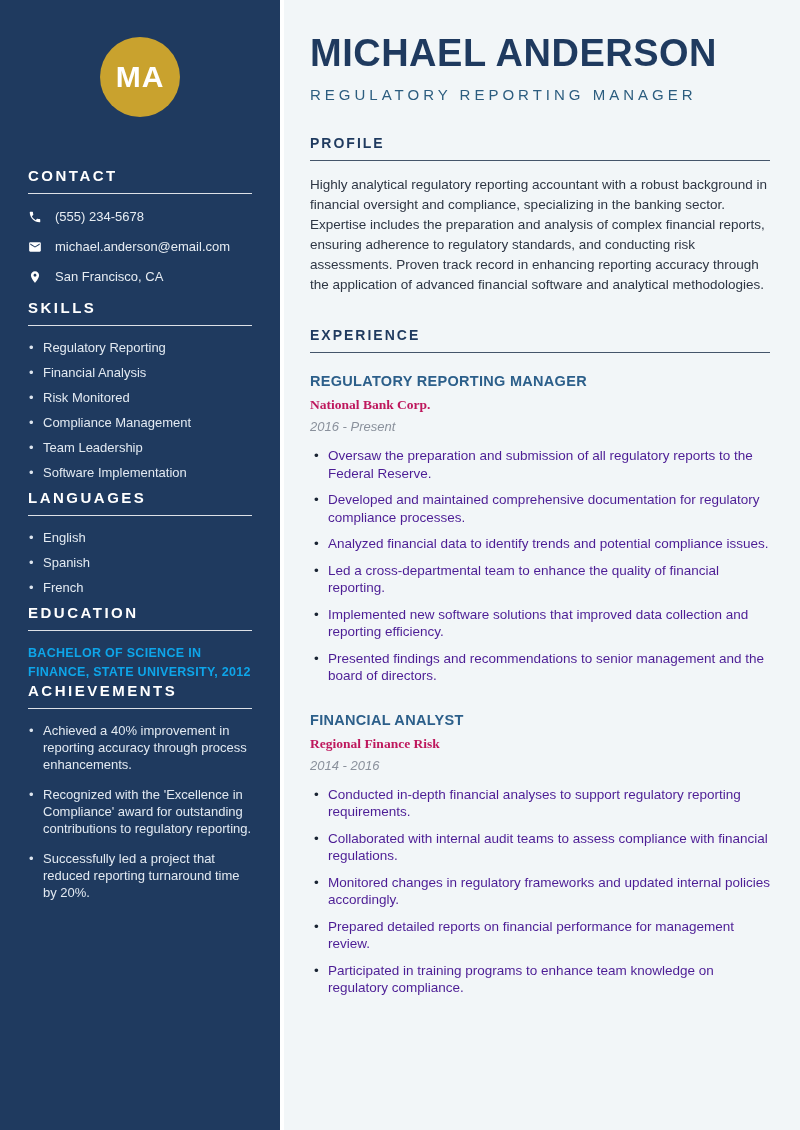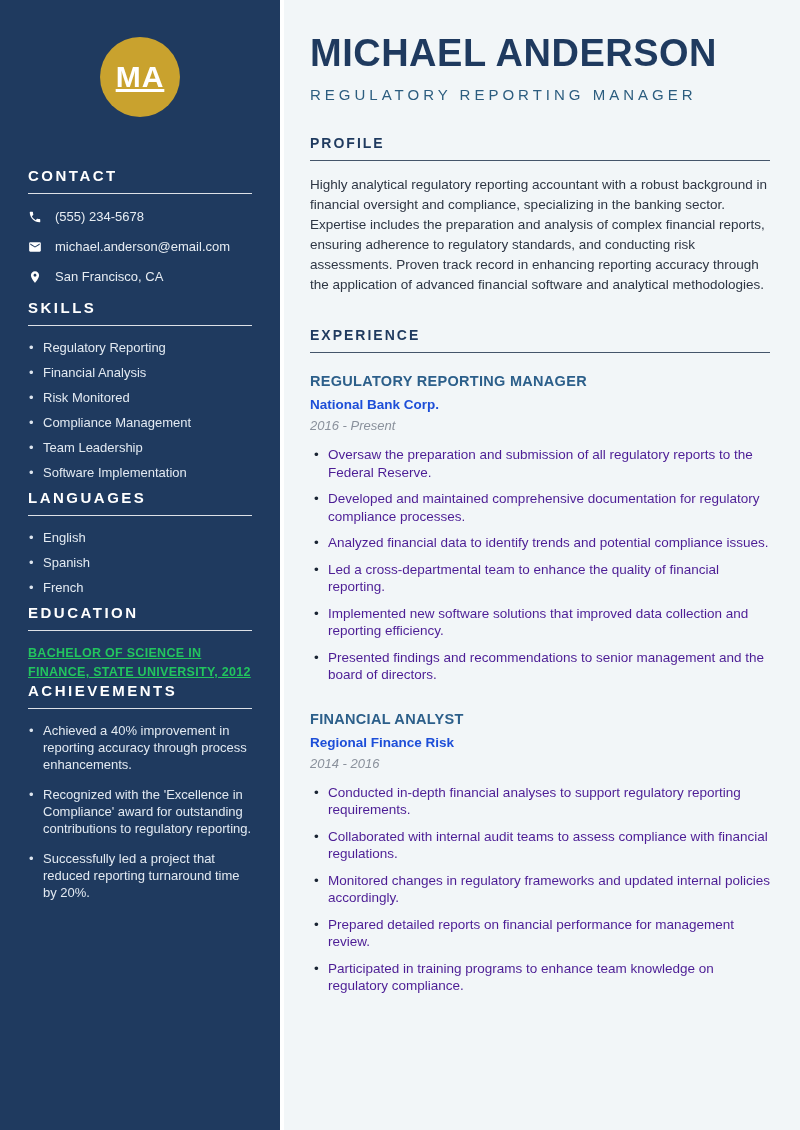--- a/index.html
+++ b/index.html
@@ -24,21 +24,20 @@
   .avatar {
     width: 80px; height: 80px;
     border-radius: 50%;
     background: #C9A22E;
     color: #FFFFFF;
     font-size: 30px;
     font-weight: 700;
     letter-spacing: 1px;
     display: flex; align-items: center; justify-content: center;
     margin: 0 auto;
-    text-decoration: underline;
   }
   .side-section { }
   .side-section.first { margin-top: 50px; }
   .side-title {
     font-size: 15px;
     font-weight: 700;
     color: #FFFFFF;
     letter-spacing: 2.5px;
     padding-bottom: 9px;
     border-bottom: 1px solid rgba(255,255,255,0.85);
@@ -63,25 +62,24 @@
   .side-list li::before {
     content: "•";
     position: absolute;
     left: 1px;
     color: #DDE5EE;
   }
   .side-list.spaced li { margin-bottom: 13px; }
   .degree {
     font-size: 12.5px;
     font-weight: 700;
-    color: #22c55e;
+    color: #0ea5e9;
     letter-spacing: 0.3px;
     line-height: 19px;
     margin: 0;
-    text-decoration: underline;
   }
 
   
   .main {
     flex: 1;
     box-sizing: border-box;
     background: #F2F6F8;
     border-left: 4px solid #FFFFFF;
     padding: 32px 30px 0 26px;
   }
@@ -119,22 +117,23 @@
   .job + .job { margin-top: 27px; }
   .job-role {
     font-size: 14.5px;
     font-weight: 700;
     color: #2C5F8A;
     letter-spacing: 0.3px;
   }
   .job-company {
     font-size: 13.5px;
     font-weight: 700;
-    color: #1d4ed8;
+    color: #be185d;
     margin-top: 8px;
+    font-family: Liberation Serif, serif;
   }
   .job-dates {
     font-size: 13px;
     font-style: italic;
     color: #8A919C;
     margin-top: 6px;
   }
   .job-bullets { list-style: none; margin: 13px 0 0 0; padding: 0; }
   .job-bullets li {
     position: relative;

